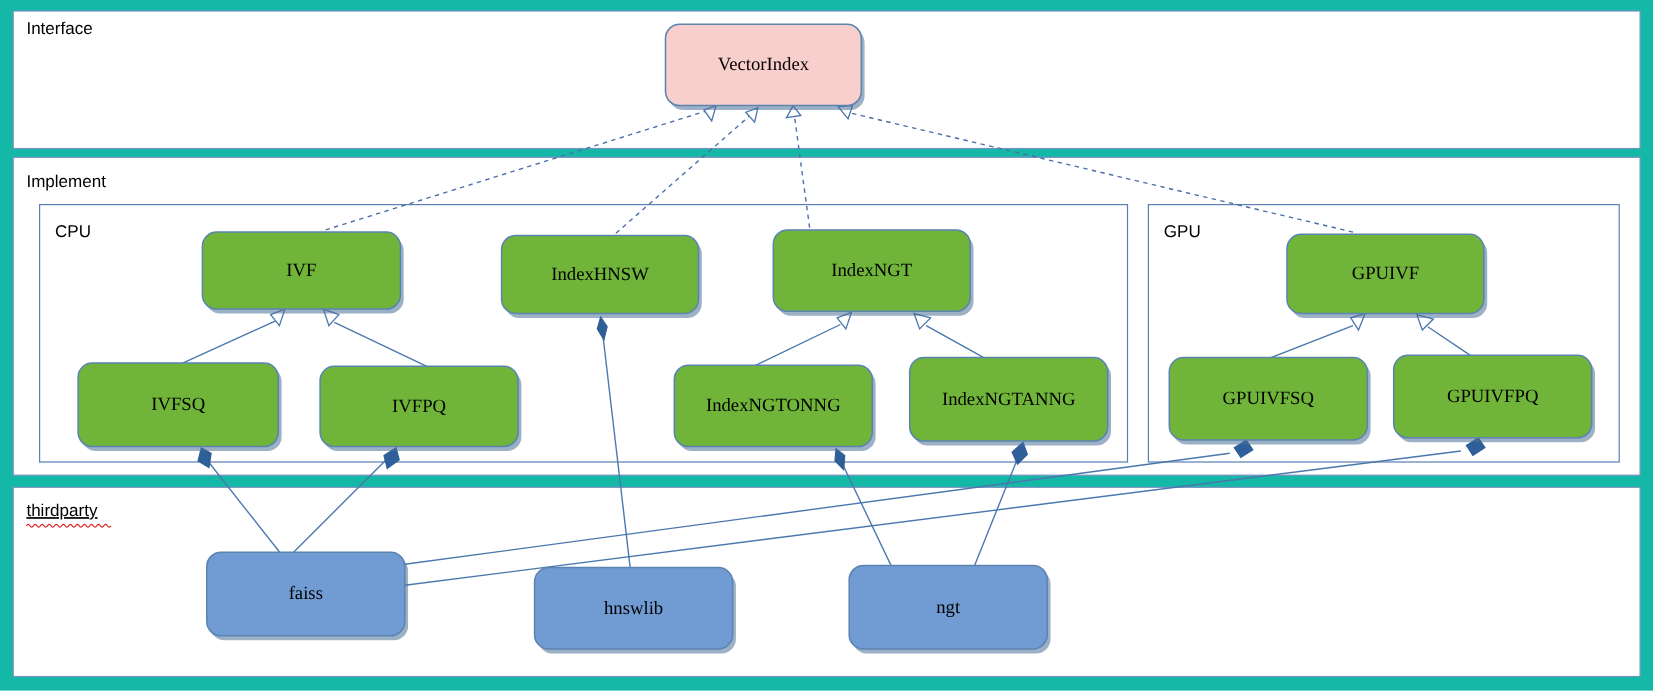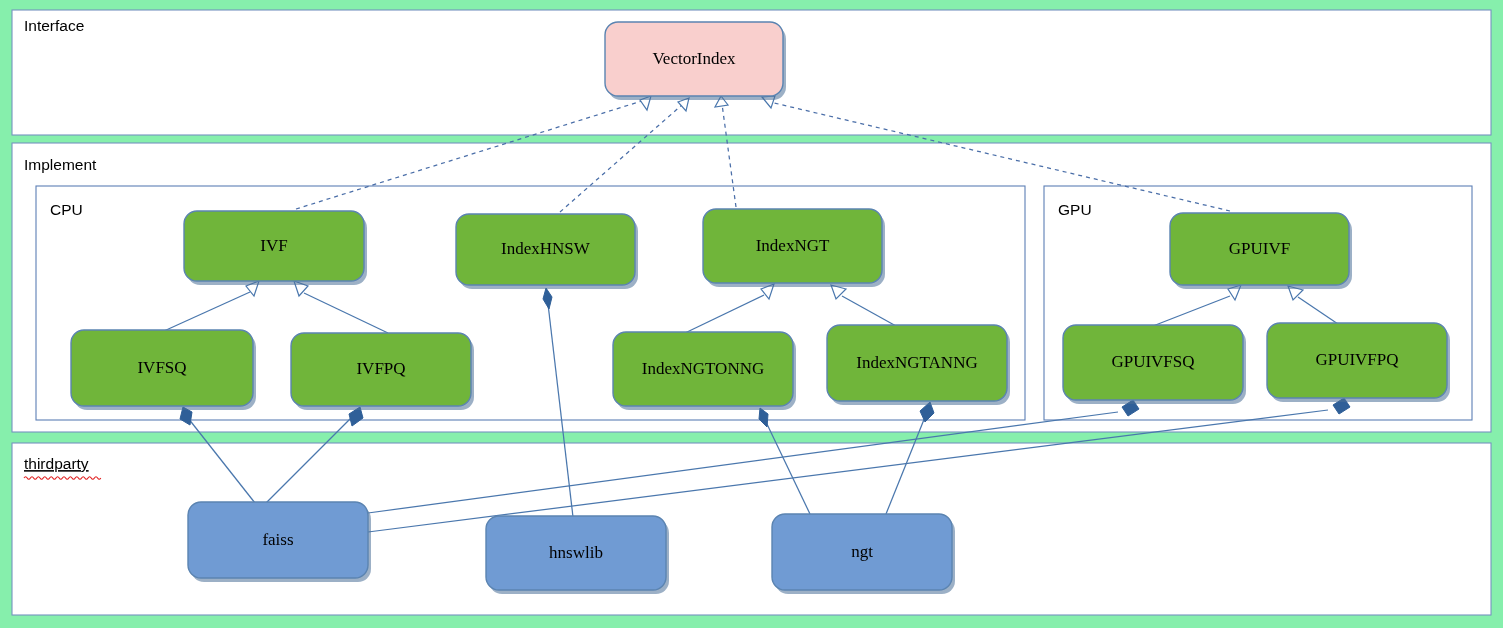--- a/index.html
+++ b/index.html
@@ -4,21 +4,21 @@
 <style>
   html, body {
     margin: 0;
     padding: 0;
     background: #ffffff;
   }
   #stage {
     position: relative;
     width: 1503px;
     height: 628px;
-    background: #86efac;
+    background: #14b8a6;
     overflow: hidden;
     font-family: "Liberation Sans", sans-serif;
   }
   svg#diagram {
     position: absolute;
     left: 0;
     top: 0;
     width: 1503px;
     height: 628px;
   }

